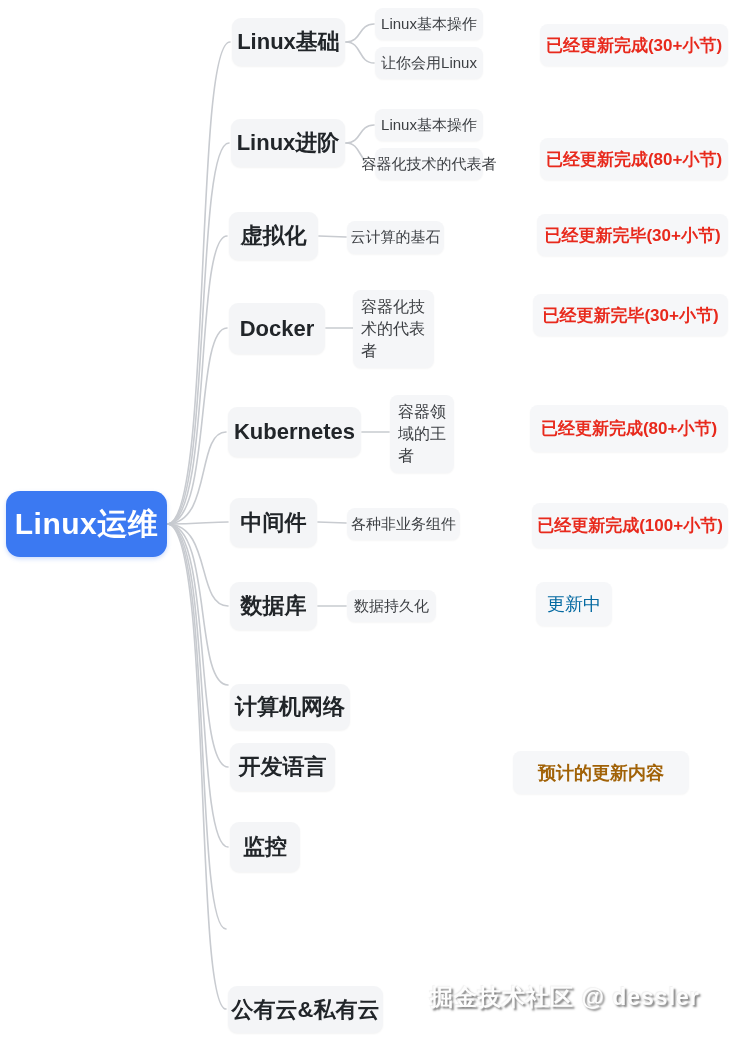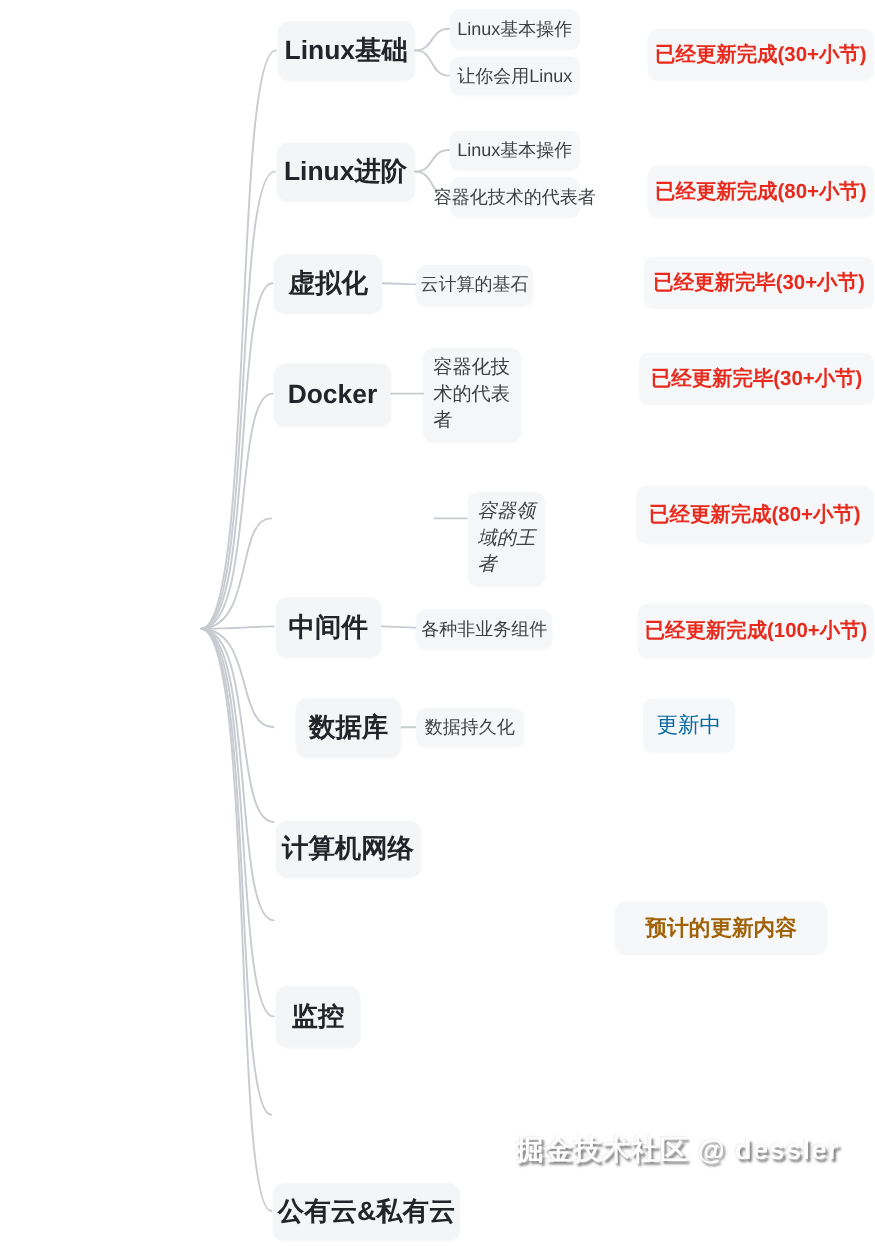--- a/index.html
+++ b/index.html
@@ -31,21 +31,21 @@
     word-break:break-all;
   }
   .status{
     background:#F6F7F9;border-radius:8px;font-weight:bold;font-size:17px;
     box-shadow:0 1px 2px rgba(0,0,0,0.04);
   }
   .status-red{color:#E8291C;}
   .status-black{color:#0369a1;font-weight:500;font-size:18px;}
   .status-cyan{color:#a16207;font-size:18px;}
   .watermark{
-    position:absolute;left:430px;top:943px;font-size:23px;font-weight:600;
+    position:absolute;left:430px;top:982px;font-size:23px;font-weight:600;
     color:#fdfdfd;letter-spacing:1px;white-space:nowrap;
     text-shadow:2px 2px 2px rgba(110,110,110,0.85),-1px -1px 1px rgba(230,230,230,0.6);
   }
 </style>
 </head>
 <body>
 
 <div class="canvas">
 
   <svg class="wires" viewBox="0 0 729 1038" fill="none" stroke="#C8CBD0" stroke-width="1.6" stroke-linecap="round">
@@ -67,38 +67,41 @@
     <path d="M346,42 C362,42 358,63 374,63"></path>
     <path d="M346,143 C362,143 358,125 374,125"></path>
     <path d="M346,143 C362,143 358,164 374,164"></path>
     <path d="M319,236 L346,237"></path>
     <path d="M326,328 L354,328"></path>
     <path d="M362,432 L389,432"></path>
     <path d="M318,522 L346,523"></path>
     <path d="M318,606 L346,606"></path>
   </svg>
 
+  <div class="node root" style="left:6px;top:491px;width:161px;height:66px;">Linux运维</div>
 
   <div class="node branch" style="left:232px;top:18px;width:113px;height:48px;">Linux基础</div>
   <div class="node branch" style="left:231px;top:119px;width:114px;height:48px;">Linux进阶</div>
   <div class="node branch" style="left:229px;top:212px;width:89px;height:48px;">虚拟化</div>
   <div class="node branch" style="left:229px;top:303px;width:96px;height:51px;">Docker</div>
+  <div class="node branch" style="left:228px;top:407px;width:133px;height:50px;">Kubernetes</div>
   <div class="node branch" style="left:230px;top:498px;width:87px;height:49px;">中间件</div>
-  <div class="node branch" style="left:247px;top:582px;width:87px;height:48px;text-align:center;">数据库</div>
+  <div class="node branch" style="left:230px;top:582px;width:87px;height:48px;text-align:center;">数据库</div>
   <div class="node branch" style="left:230px;top:684px;width:120px;height:46px;">计算机网络</div>
+  <div class="node branch" style="left:230px;top:743px;width:105px;height:48px;">开发语言</div>
   <div class="node branch" style="left:230px;top:822px;width:70px;height:50px;">监控</div>
   <div class="node branch" style="left:228px;top:986px;width:155px;height:47px;">公有云&amp;私有云</div>
 
   <div class="node child" style="left:375px;top:8px;width:108px;height:32px;">Linux基本操作</div>
   <div class="node child" style="left:375px;top:47px;width:108px;height:32px;">让你会用Linux</div>
   <div class="node child" style="left:375px;top:109px;width:108px;height:32px;">Linux基本操作</div>
   <div class="node child" style="left:375px;top:148px;width:108px;height:32px;">容器化技术的代表者</div>
   <div class="node child" style="left:347px;top:221px;width:97px;height:33px;">云计算的基石</div>
   <div class="node child multi" style="left:353px;top:290px;width:81px;">容器化技术的代表者</div>
-  <div class="node child multi" style="left:390px;top:410px;width:64px;font-style:italic;">容器领域的王者</div>
+  <div class="node child multi" style="left:390px;top:395px;width:64px;">容器领域的王者</div>
   <div class="node child" style="left:347px;top:508px;width:113px;height:32px;">各种非业务组件</div>
   <div class="node child" style="left:347px;top:590px;width:89px;height:32px;">数据持久化</div>
 
   <div class="node status status-red" style="left:540px;top:24px;width:188px;height:42px;">已经更新完成(30+小节)</div>
   <div class="node status status-red" style="left:540px;top:138px;width:188px;height:42px;">已经更新完成(80+小节)</div>
   <div class="node status status-red" style="left:537px;top:214px;width:191px;height:42px;">已经更新完毕(30+小节)</div>
   <div class="node status status-red" style="left:533px;top:294px;width:195px;height:42px;">已经更新完毕(30+小节)</div>
   <div class="node status status-red" style="left:530px;top:405px;width:198px;height:47px;">已经更新完成(80+小节)</div>
   <div class="node status status-red" style="left:532px;top:503px;width:196px;height:45px;">已经更新完成(100+小节)</div>
   <div class="node status status-black" style="left:536px;top:582px;width:76px;height:44px;">更新中</div>

